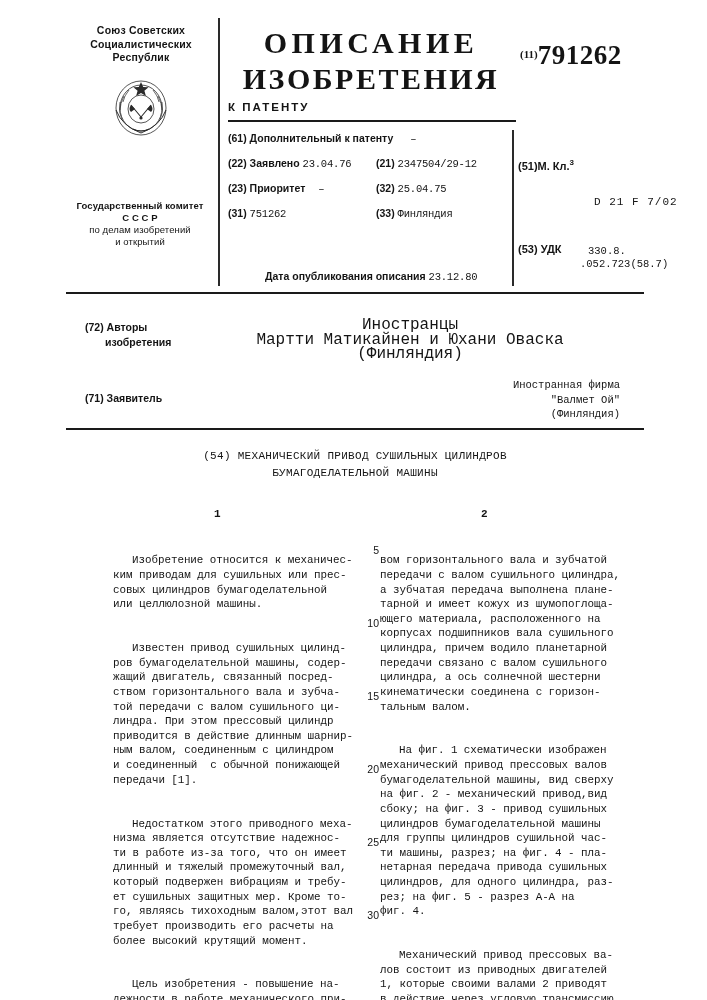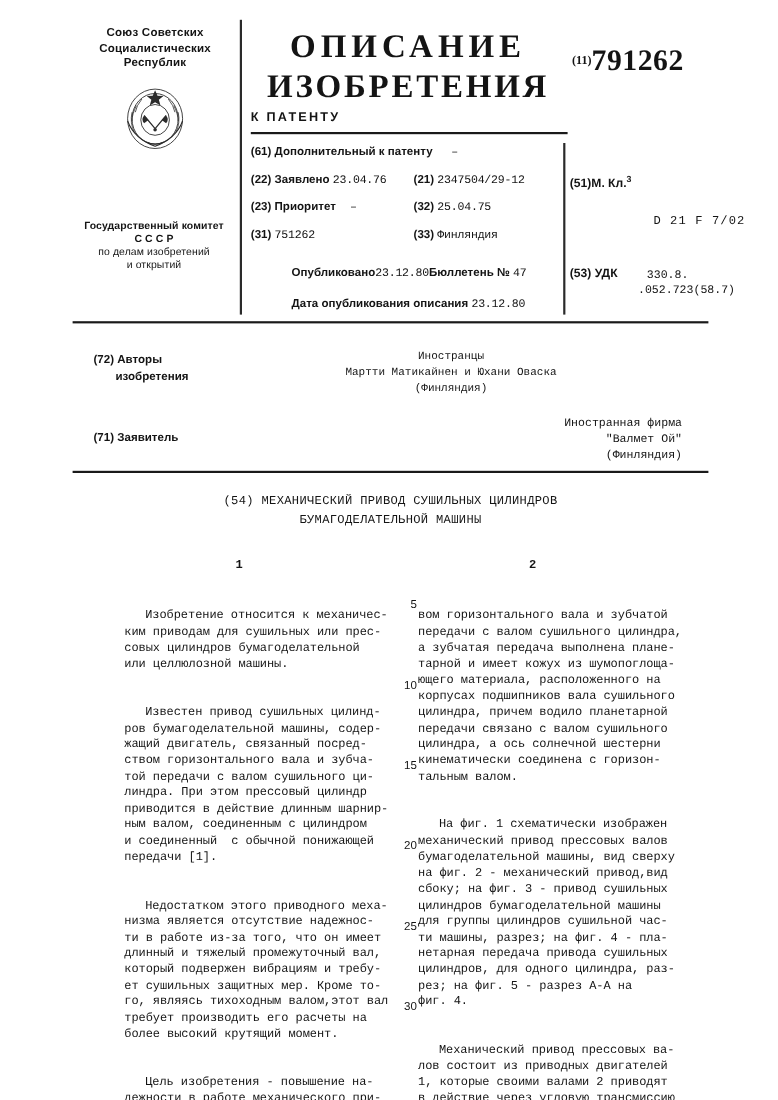--- a/index.html
+++ b/index.html
@@ -207,21 +207,21 @@
     font-weight: bold;
     line-height: 15px;
   }
   .auth-label .ind { display: block; padding-left: 20px; }
   .auth-val {
     position: absolute;
     left: 200px; top: 318px;
     width: 420px;
     text-align: center;
     font-family: "Liberation Mono", monospace;
-    font-size: 10px;
+    font-size: 16px;
     line-height: 14.5px;
   }
   .appl-label {
     position: absolute;
     left: 85px; top: 392px;
     font-size: 10.5px;
     font-weight: bold;
   }
   .appl-val {
     position: absolute;
@@ -364,23 +364,20 @@
       <span class="fv">25.04.75</span></span>
     </div>
     <div class="bib-row">
       <span class="fc">(31)</span>
       <span class="fv">751262</span>
       <span class="col-b"><span class="fc">(33)</span>
       <span class="fv">Финляндия</span></span>
     </div>
   </div>
 
-  <div class="pub">
-    <span class="fc">Опубликовано</span><span class="fv">23.12.80</span><span class="fc">Бюллетень №</span> <span class="fv">47</span>
-  </div>
   <div class="pub2">
     <span class="fc">Дата опубликования описания</span> <span class="fv">23.12.80</span>
   </div>
 
   <div class="mkl">
     <span>(51)</span><span>М. Кл.</span><sup>3</sup>
   </div>
   <div class="mkl-val">D 21 F 7/02</div>
   <div class="udk">
     <span>(53)</span> <span>УДК</span>

